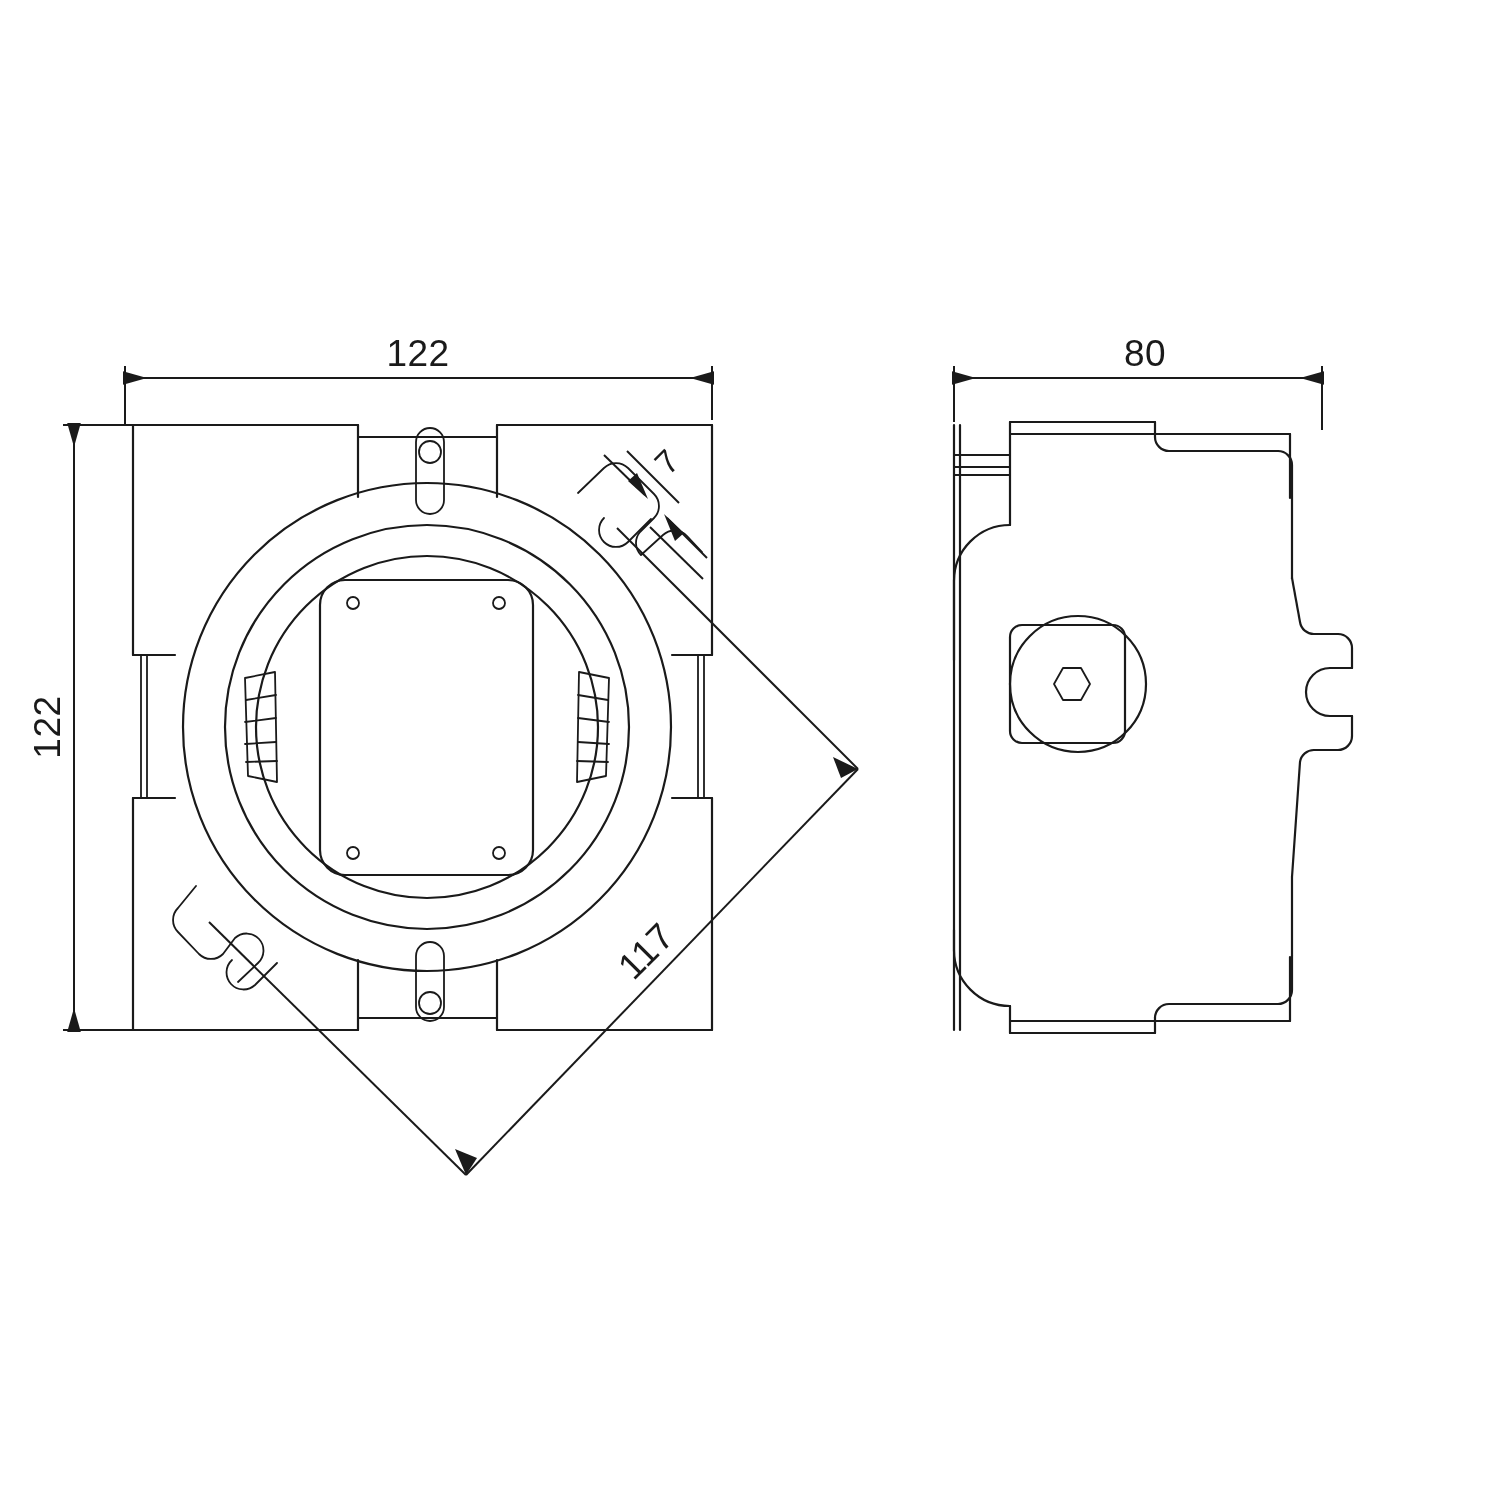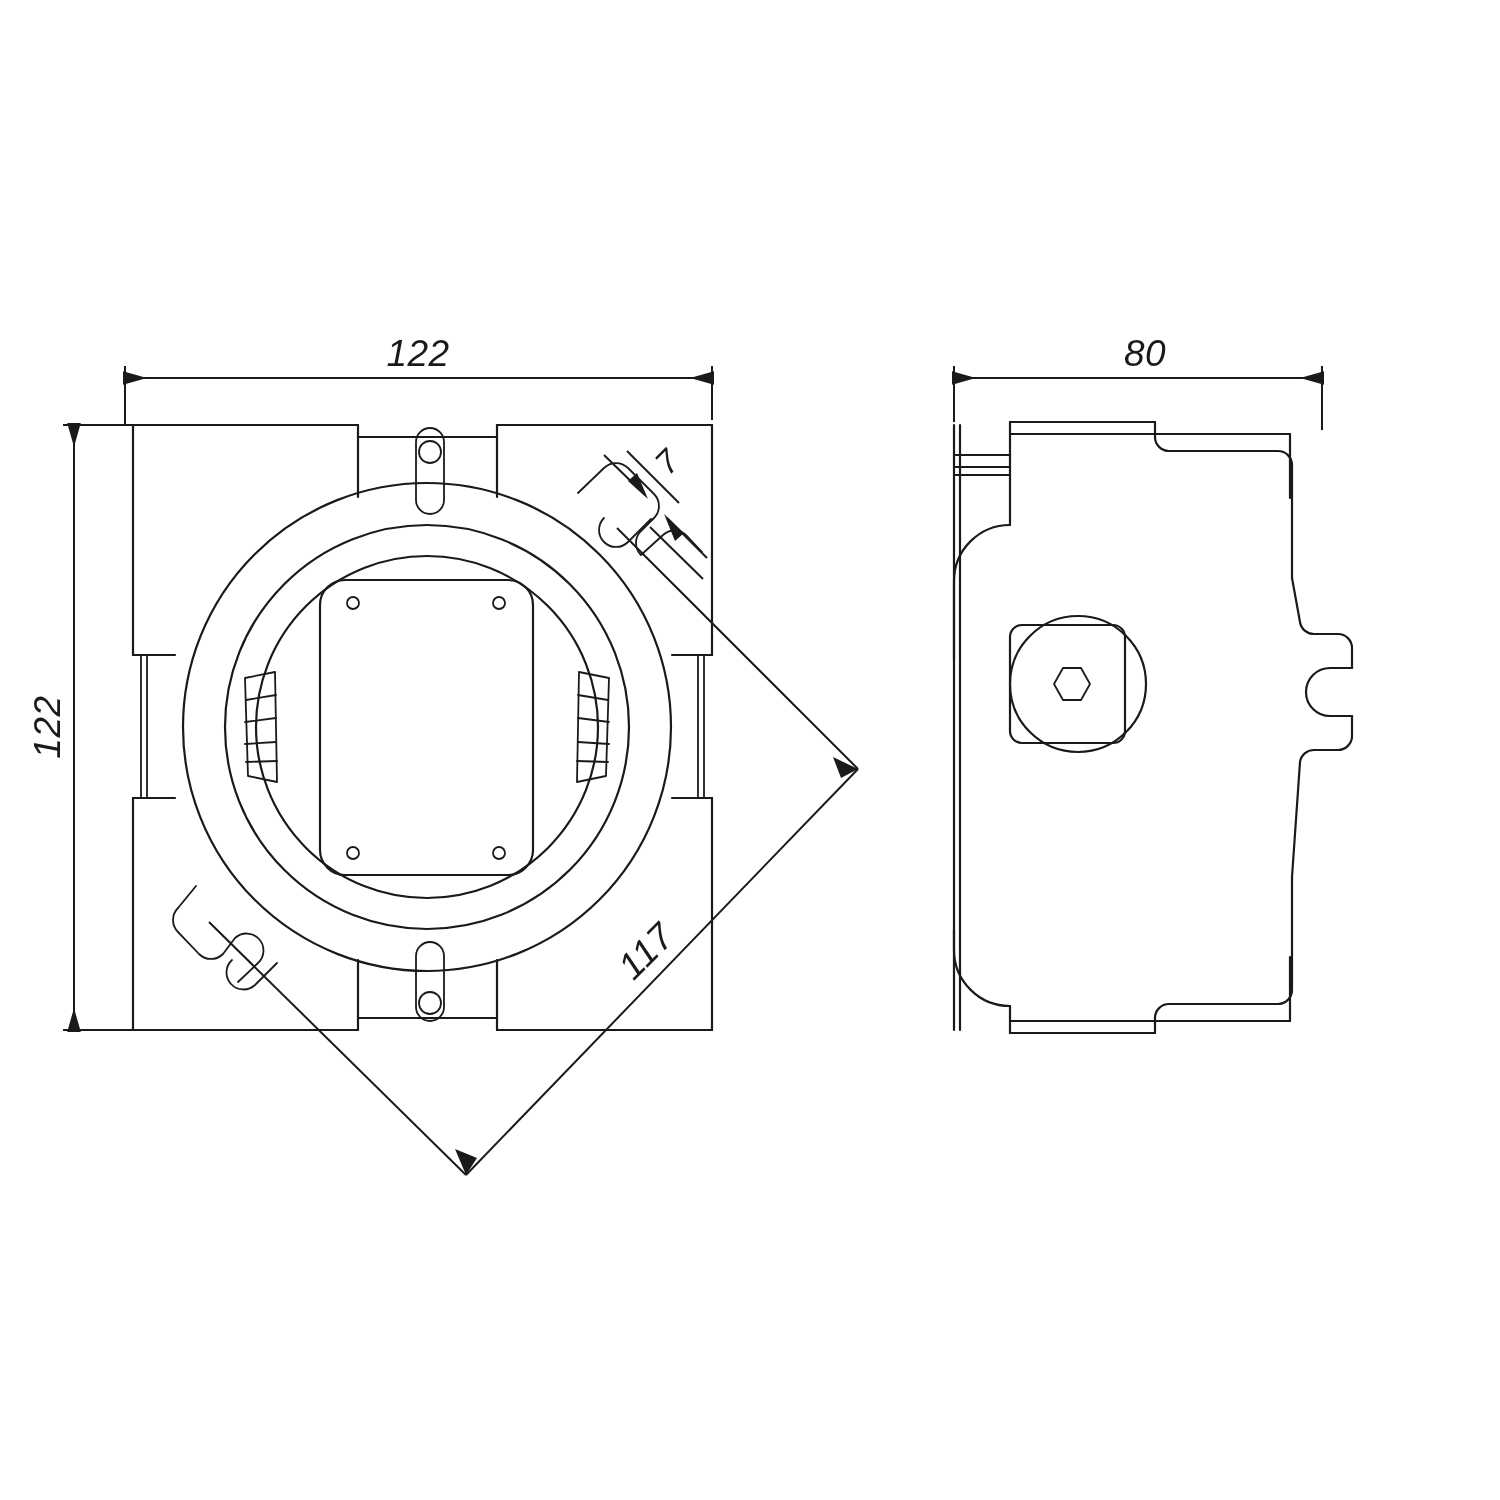--- a/index.html
+++ b/index.html
@@ -7,21 +7,20 @@
     padding: 0;
     background: #ffffff;
   }
   #drawing-root {
     position: relative;
     width: 1500px;
     height: 1500px;
     background: #ffffff;
     font-family: "Liberation Sans", sans-serif;
     overflow: hidden;
-    font-style: italic;
   }
   svg.sheet {
     display: block;
     width: 1500px;
     height: 1500px;
   }
   .ln {
     fill: none;
     stroke: #1a1a1a;
     stroke-width: 2.2;

